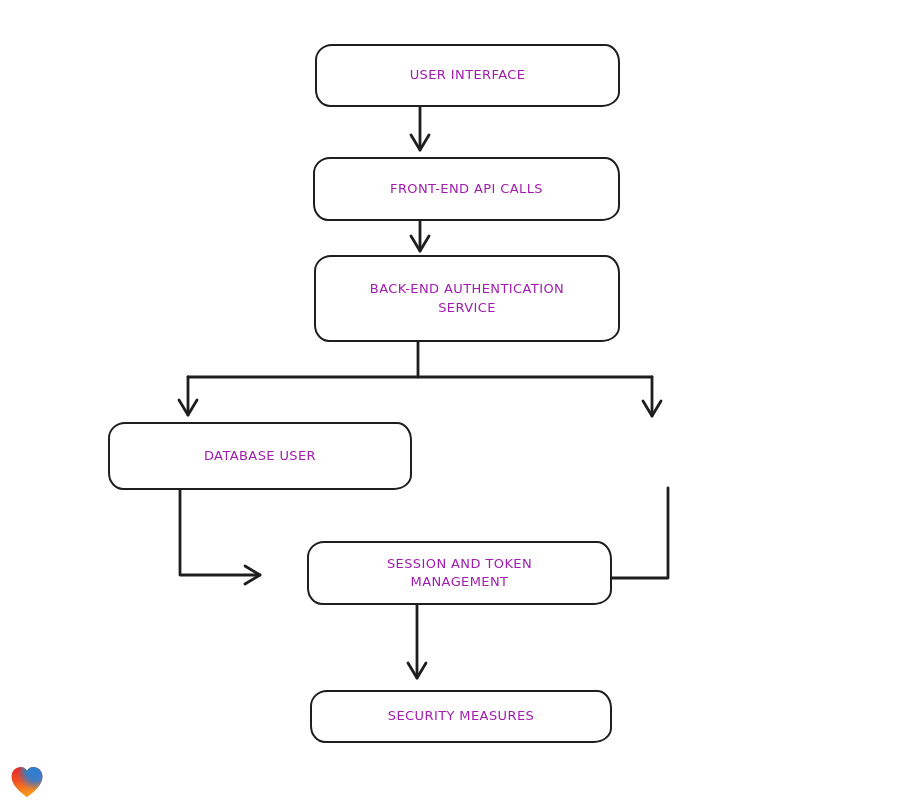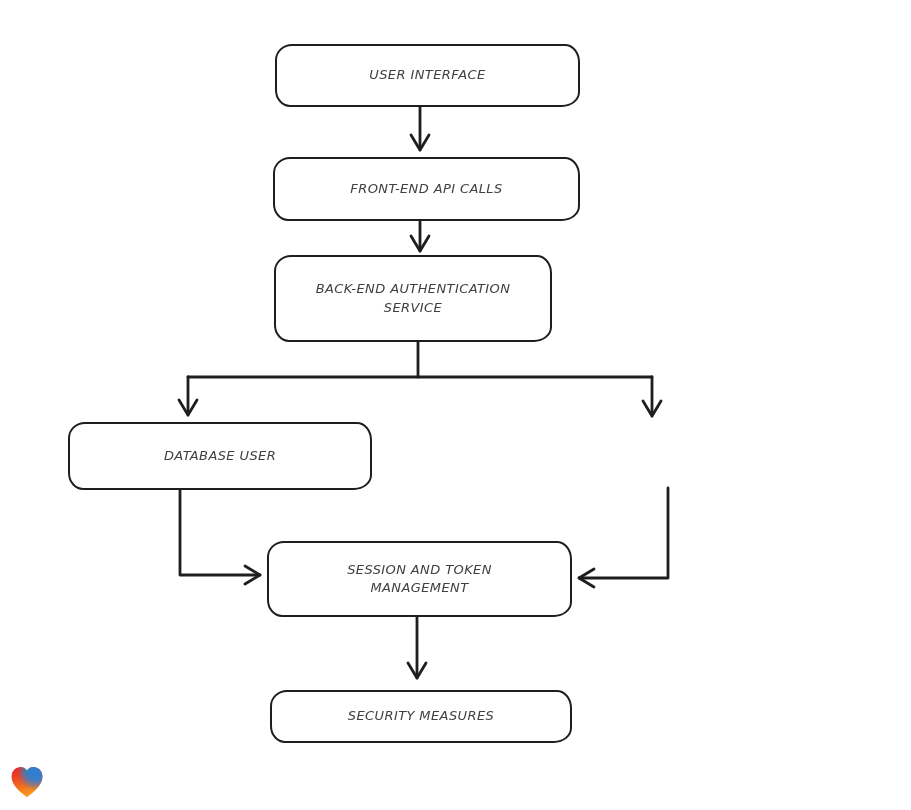--- a/index.html
+++ b/index.html
@@ -19,34 +19,34 @@
   .node {
     position: absolute;
     background: #ffffff;
     border: 2.8px solid #1e1e1e;
     border-radius: 17px 15px 18px 15px / 16px 18px 15px 17px;
     display: flex;
     align-items: center;
     justify-content: center;
     text-align: center;
     box-sizing: border-box;
-    color: #404040;
+    color: #a21caf;
     font-size: 13px;
-    font-style: italic;
     letter-spacing: 0.4px;
     line-height: 1.42;
+    margin-left: 40px;
   }
   .node .label { padding: 0 14px; }
 
   #node-user-interface   { left: 275px; top: 44px;  width: 305px; height: 63px; }
   #node-frontend         { left: 273px; top: 157px; width: 307px; height: 64px; }
-  #node-backend          { left: 274px; top: 255px; width: 278px; height: 87px; }
+  #node-backend          { left: 274px; top: 255px; width: 306px; height: 87px; }
   #node-database         { left: 68px;  top: 422px; width: 304px; height: 68px; }
   #node-thirdparty       { left: 452px; top: 423px; width: 305px; height: 66px; }
-  #node-session          { left: 267px; top: 541px; width: 305px; height: 76px; }
+  #node-session          { left: 267px; top: 541px; width: 305px; height: 64px; }
   #node-security         { left: 270px; top: 690px; width: 302px; height: 53px; }
 
   #node-backend .label  { max-width: 232px; }
   #node-session .label  { max-width: 196px; }
 
   .logo {
     position: absolute;
     left: 8px;
     top: 761px;
     width: 38px;

